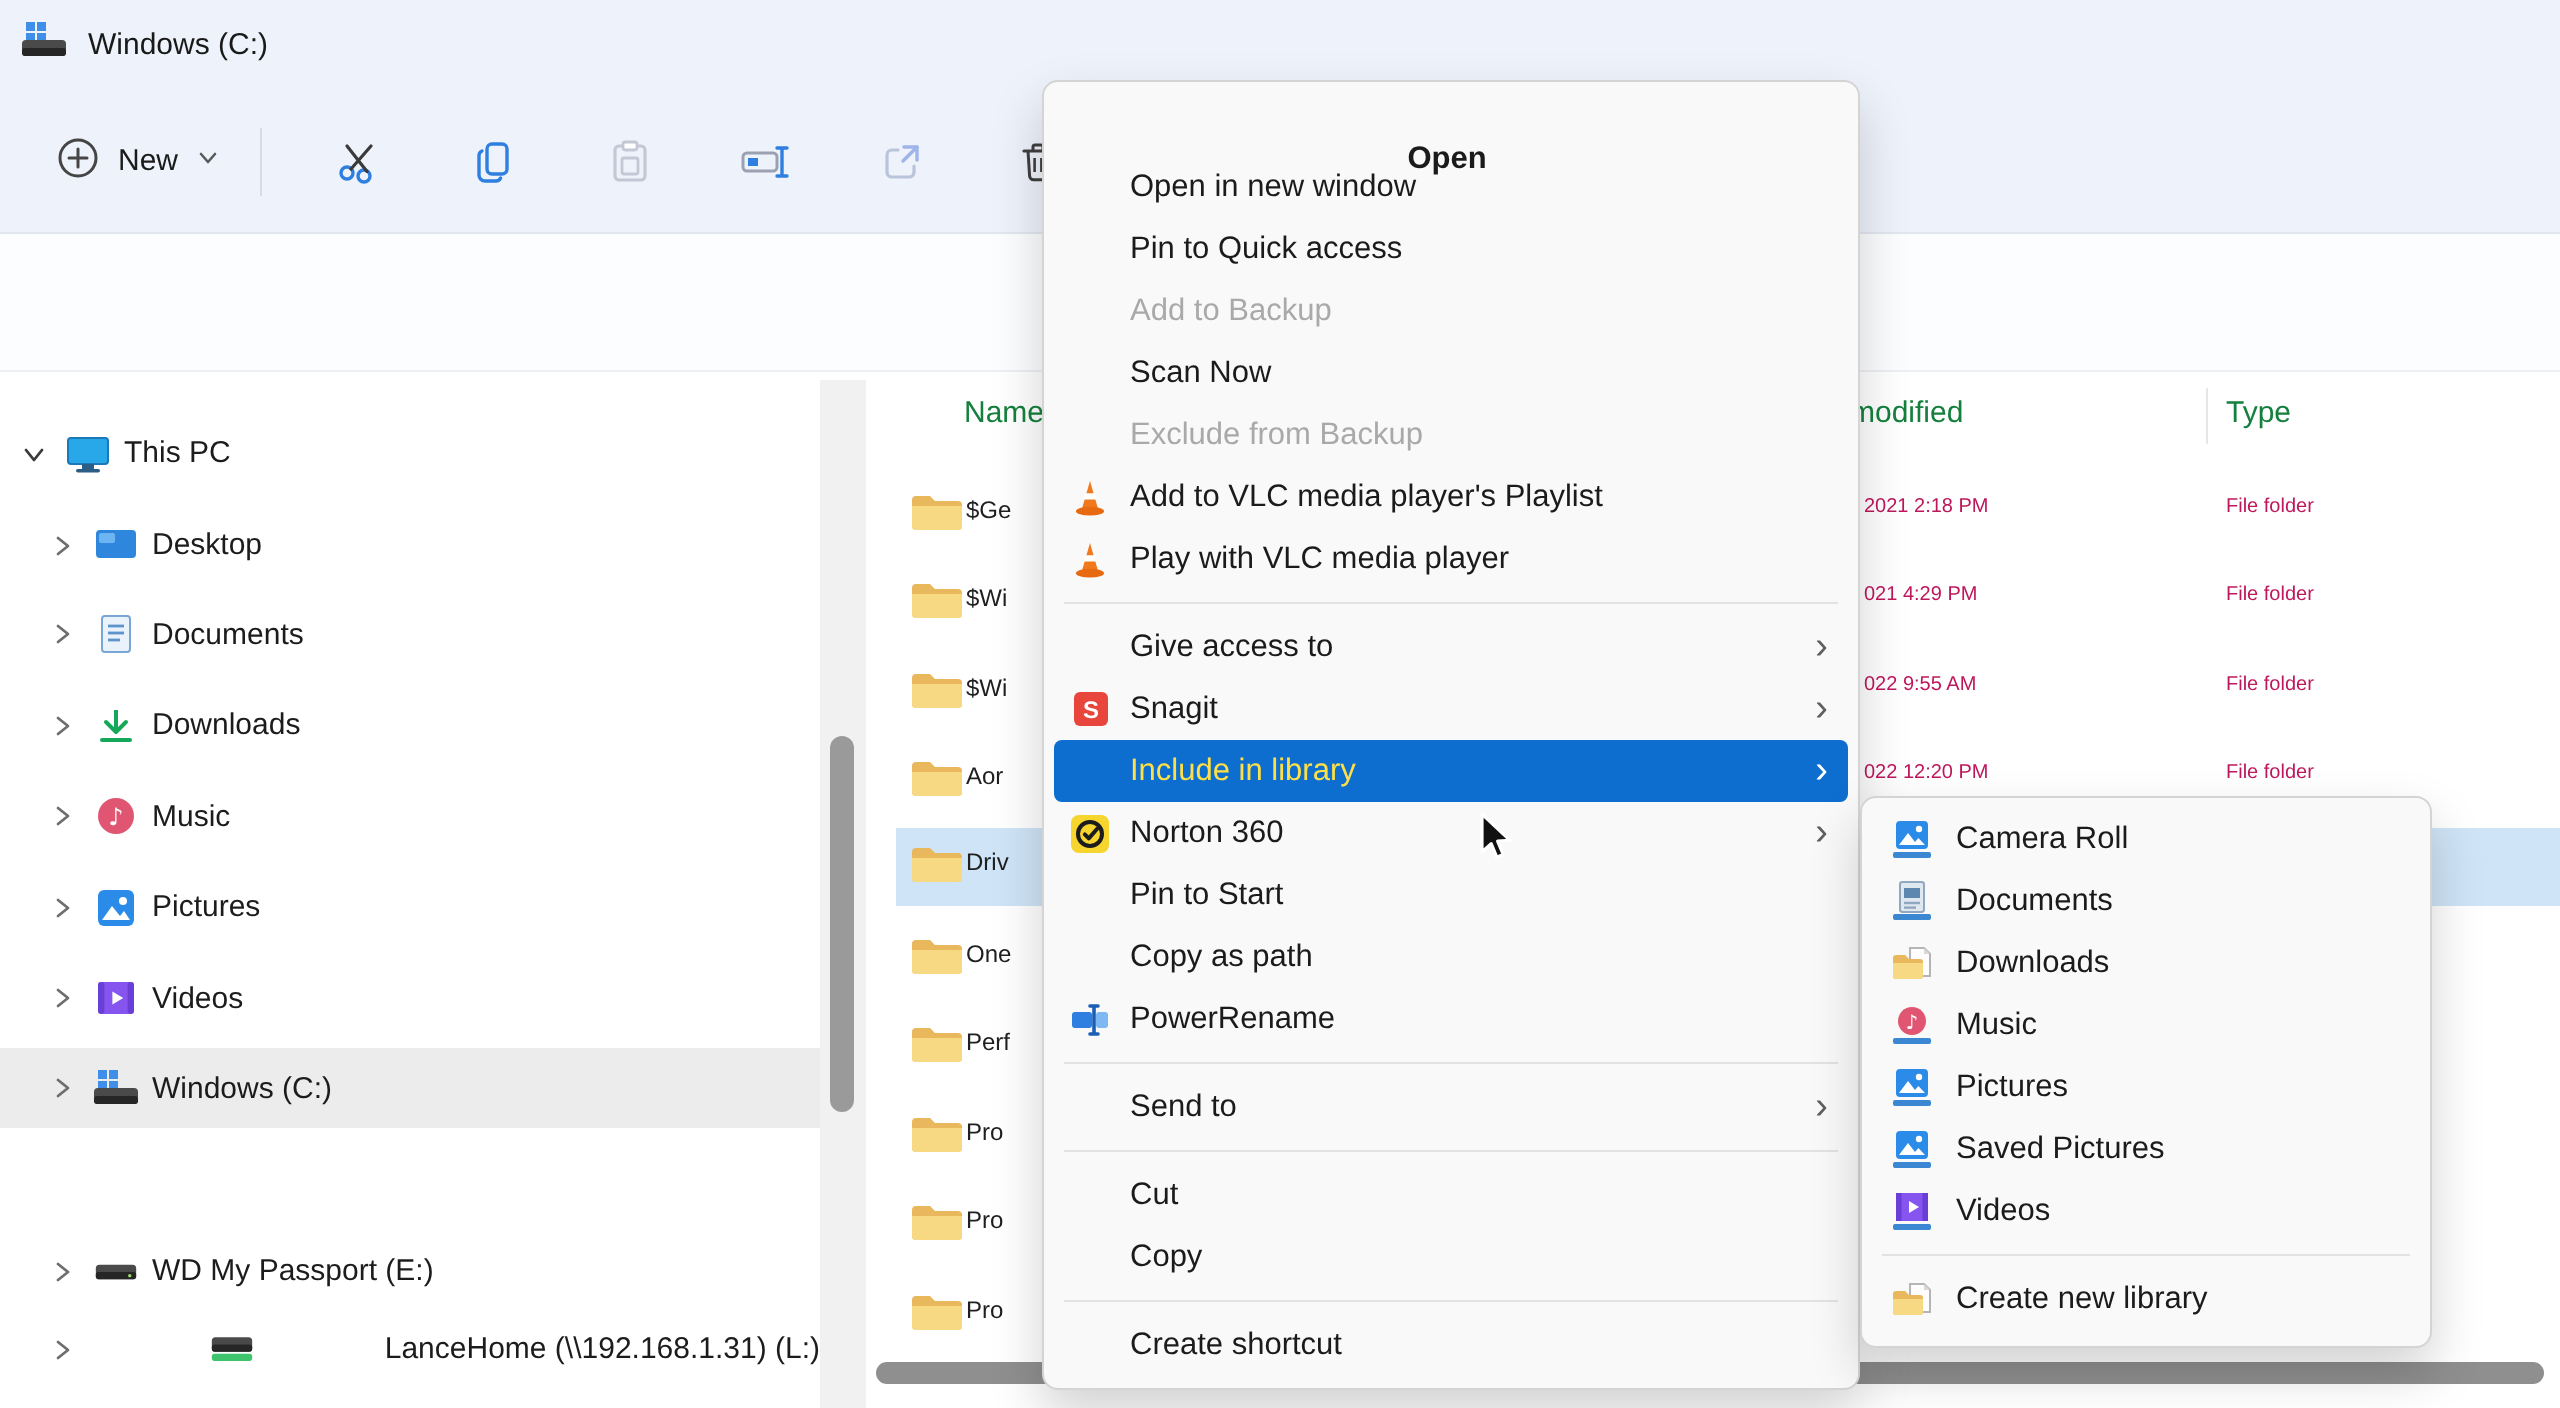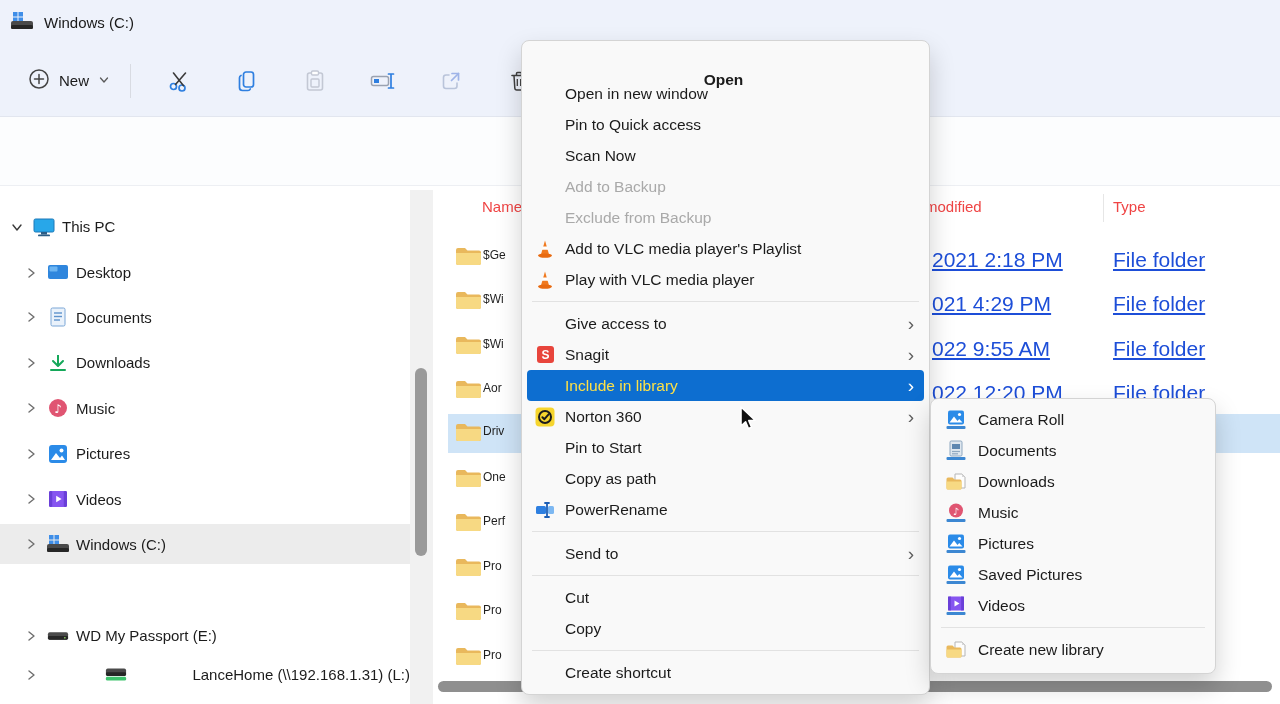--- a/index.html
+++ b/index.html
@@ -39,30 +39,30 @@
   .side-row.selected{background:var(--sideSel,#ececec);height:40px;}
   .tree-chev{width:16px;display:flex;align-items:center;flex:none;}
   .side-ic{width:24px;margin-left:6px;display:flex;align-items:center;justify-content:center;flex:none;}
   .side-label{margin-left:6px;white-space:nowrap;}
 
   .scroll-v{position:absolute;left:410px;top:190px;width:23px;height:514px;background:#f1f1f1;}
   .thumb-v{position:absolute;left:5px;top:178px;width:12px;height:188px;background:#9a9a9a;border-radius:6px;}
 
   
   .filearea{position:absolute;left:433px;top:190px;width:847px;height:514px;background:#fff;}
-  .col-hdr{position:absolute;top:8px;font-size:15px;color:#ef4444;white-space:nowrap;}
+  .col-hdr{position:absolute;top:8px;font-size:15px;color:#15803d;white-space:nowrap;}
   .hdr-name{left:49px;} .hdr-date{left:492px;} .hdr-type{left:680px;}
   .hdr-line{position:absolute;left:670px;top:4px;width:1px;height:28px;background:#e6e6e6;}
   .file-row{position:absolute;left:15px;width:832px;height:44px;}
   .file-row.selected{background:var(--rowSel,#cfe4f7);height:39px;}
   .f-ic{position:absolute;left:7px;top:10px;}
   .file-row.selected .f-ic{top:8px;}
   .f-name{position:absolute;left:35px;top:12px;font-size:12px;color:#1f1f1f;white-space:nowrap;}
   .file-row.selected .f-name{top:10px;}
-  .f-date,.f-type{position:absolute;top:12px;font-size:21px;color:#1d4ed8;white-space:nowrap;text-decoration:underline;}
+  .f-date,.f-type{position:absolute;top:12px;font-size:10px;color:#be185d;white-space:nowrap;}
   .f-date{left:484px;} .f-type{left:665px;}
 
   .scroll-h{position:absolute;left:433px;top:676px;width:847px;height:20px;background:#fff;}
   .thumb-h{position:absolute;left:5px;top:5px;width:834px;height:11px;background:#8f8f8f;border-radius:6px;}
 
   
   .menu{position:absolute;background:var(--menuBg,#f9f9f9);border:1px solid #d4d4d4;border-radius:8px;box-shadow:0 12px 26px rgba(0,0,0,.18);padding:6px 0;box-sizing:border-box;}
   #context-menu{left:521px;top:40px;width:409px;z-index:10;}
   #library-submenu{left:930px;top:398px;width:286px;z-index:20;padding:5px 0 8px;}
   .menu-item{height:31px;margin:0 5px;padding:0 10px 0 6px;display:flex;align-items:center;border-radius:4px;font-size:15.5px;color:#1b1b1b;}
@@ -471,27 +471,27 @@
       <span class="mi-label">Open</span>
     </div>
     <div class="menu-item">
       <span class="mi-icon"></span>
       <span class="mi-label">Open in new window</span>
     </div>
     <div class="menu-item">
       <span class="mi-icon"></span>
       <span class="mi-label">Pin to Quick access</span>
     </div>
+    <div class="menu-item disabled">
+      <span class="mi-icon"></span>
+      <span class="mi-label">Add to Backup</span>
+    </div>
     <div class="menu-item">
       <span class="mi-icon"></span>
       <span class="mi-label">Scan Now</span>
-    </div>
-    <div class="menu-item disabled">
-      <span class="mi-icon"></span>
-      <span class="mi-label">Add to Backup</span>
     </div>
     <div class="menu-item disabled">
       <span class="mi-icon"></span>
       <span class="mi-label">Exclude from Backup</span>
     </div>
     <div class="menu-item">
       <span class="mi-icon">
         <svg width="20" height="20" viewBox="0 0 20 20">
           <path d="M10 1.5 L14.2 16 H5.8 Z" fill="#f0791e"></path>
           <path d="M7.6 7.6 h4.8 l0.9 3.1 h-6.6 Z" fill="#fff"></path>

